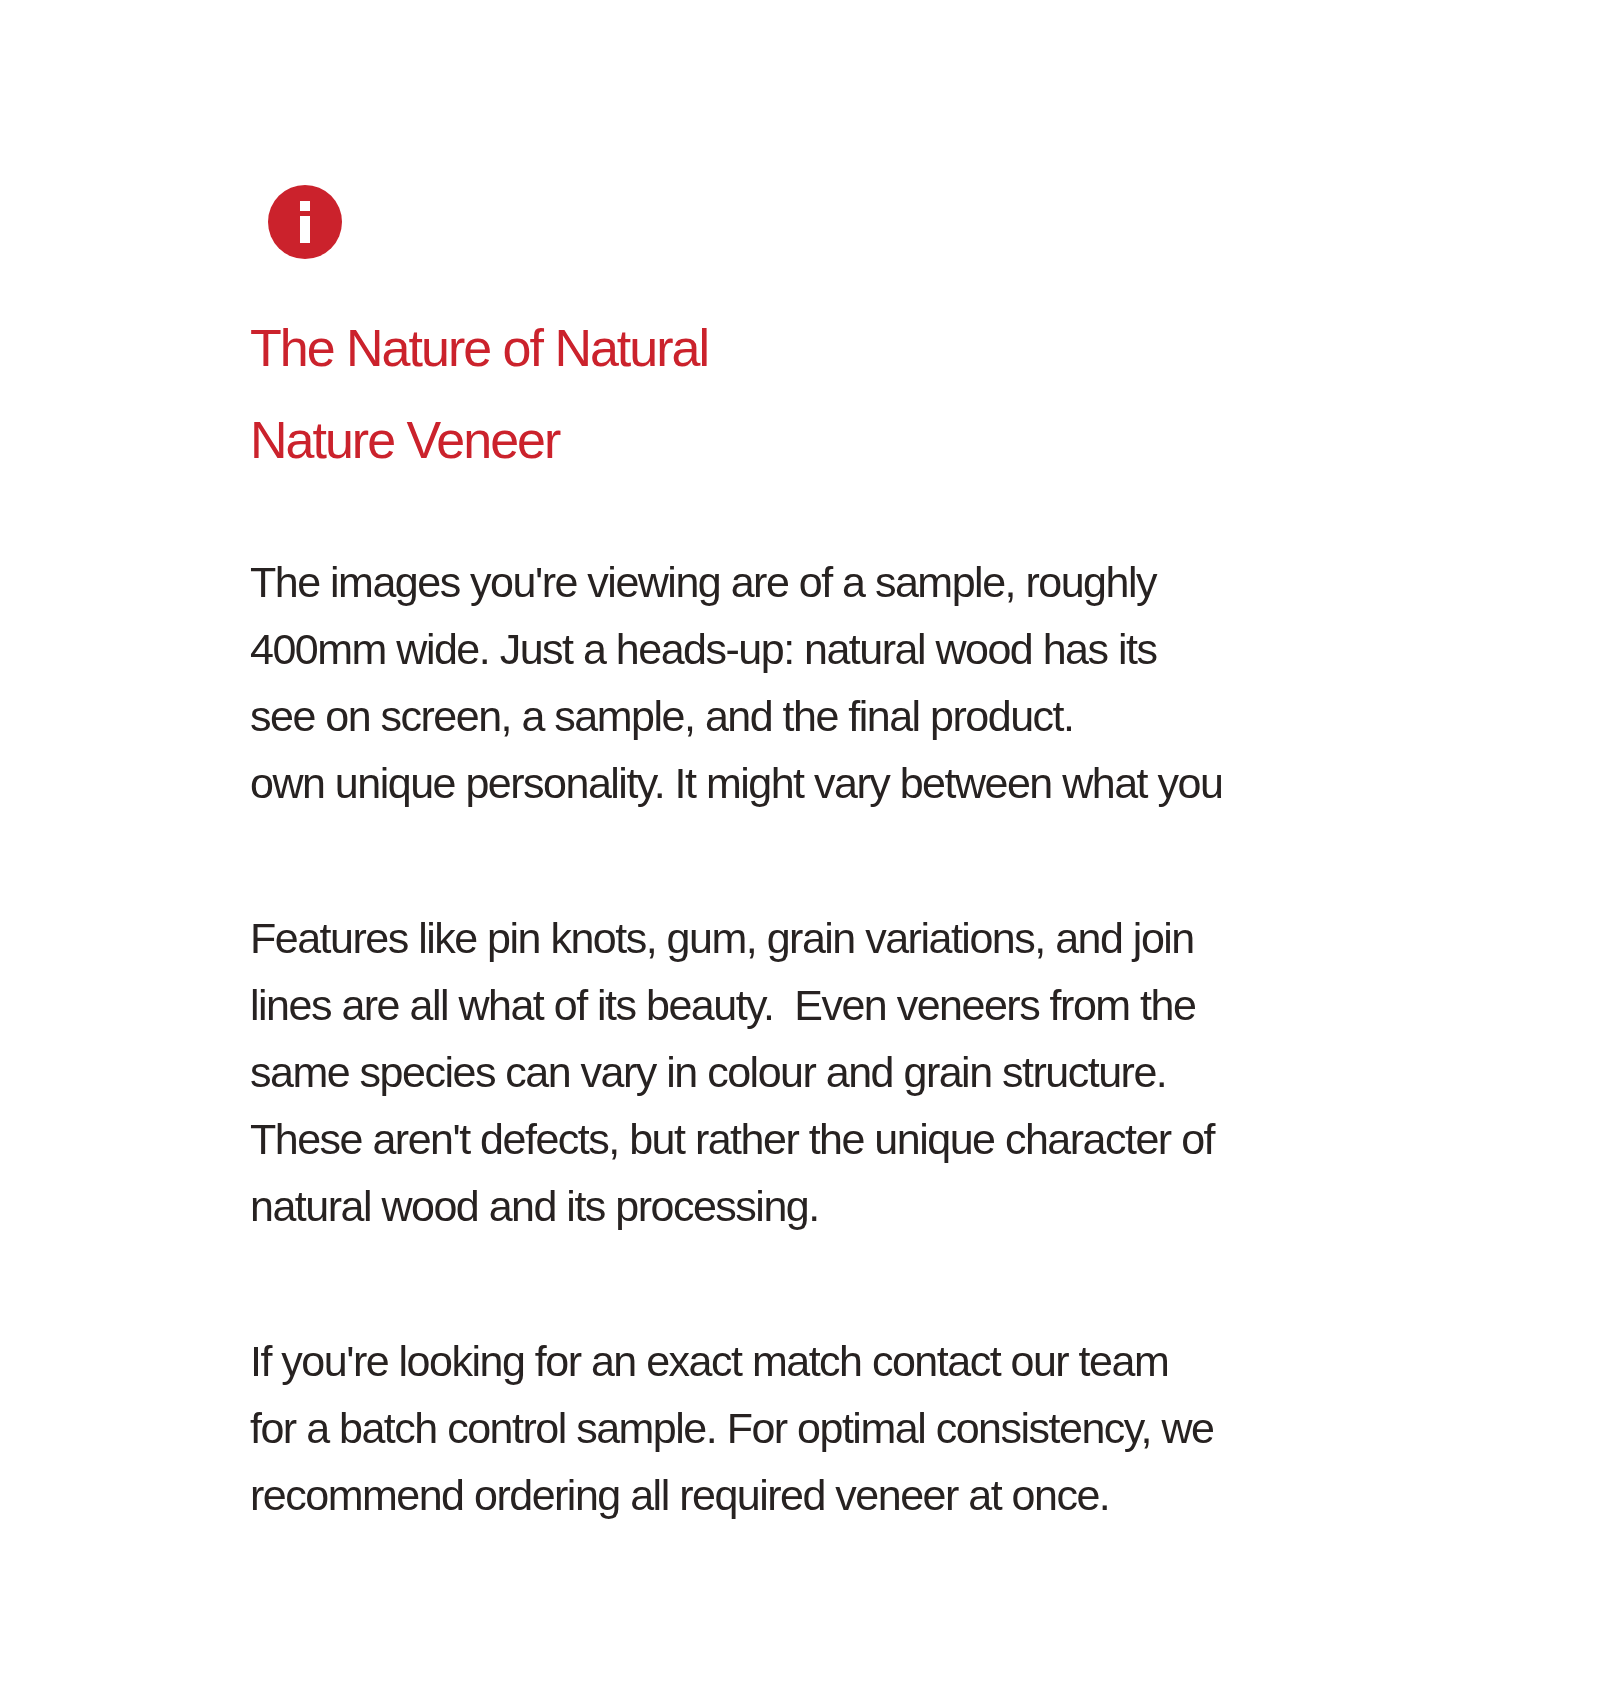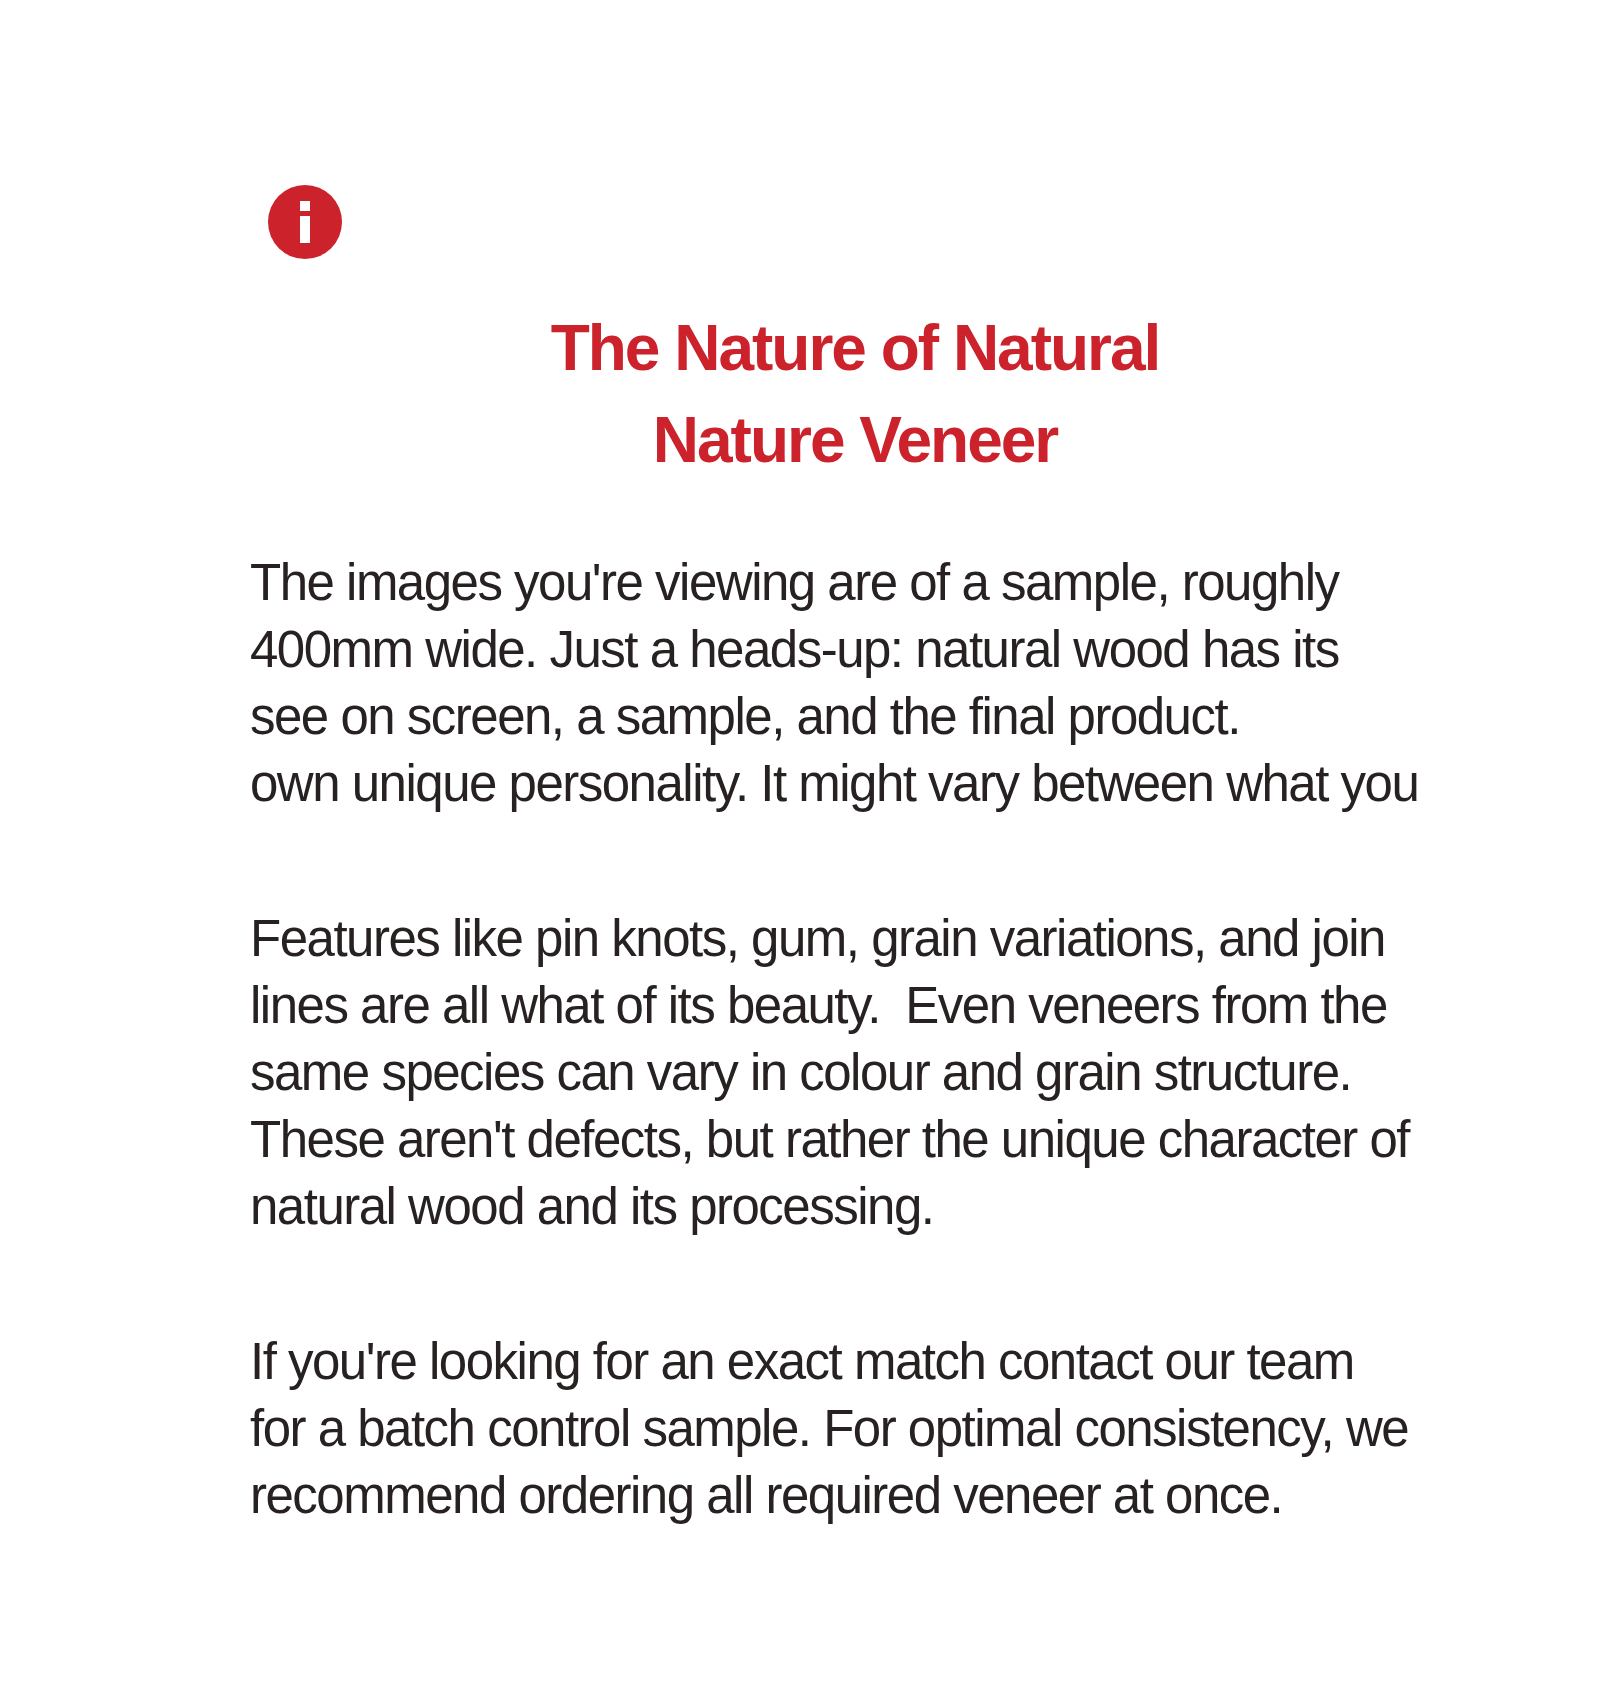--- a/index.html
+++ b/index.html
@@ -46,33 +46,32 @@
     left: 32px;
     top: 31px;
     width: 10px;
     height: 27px;
     background: #fff;
   }
 
   
   h1.title {
     margin: 43px 0 0 0;
-    font-size: 64px;
-    font-weight: bold;
+    font-size: 52px;
+    font-weight: normal;
     line-height: 92px;
     letter-spacing: -2px;
     color: var(--red);
-    text-align: center;
   }
   h1.title .hline { display: block; white-space: pre; }
 
   
   p.para {
     margin: 0;
-    font-size: 51px;
+    font-size: 43px;
     font-weight: normal;
     line-height: 67px;
     letter-spacing: -1.5px;
     color: var(--ink);
   }
   p.para.first { margin-top: 63px; }
   p.para + p.para { margin-top: 88px; }
   p.para .line { display: block; white-space: pre; }
 </style>
 </head>

